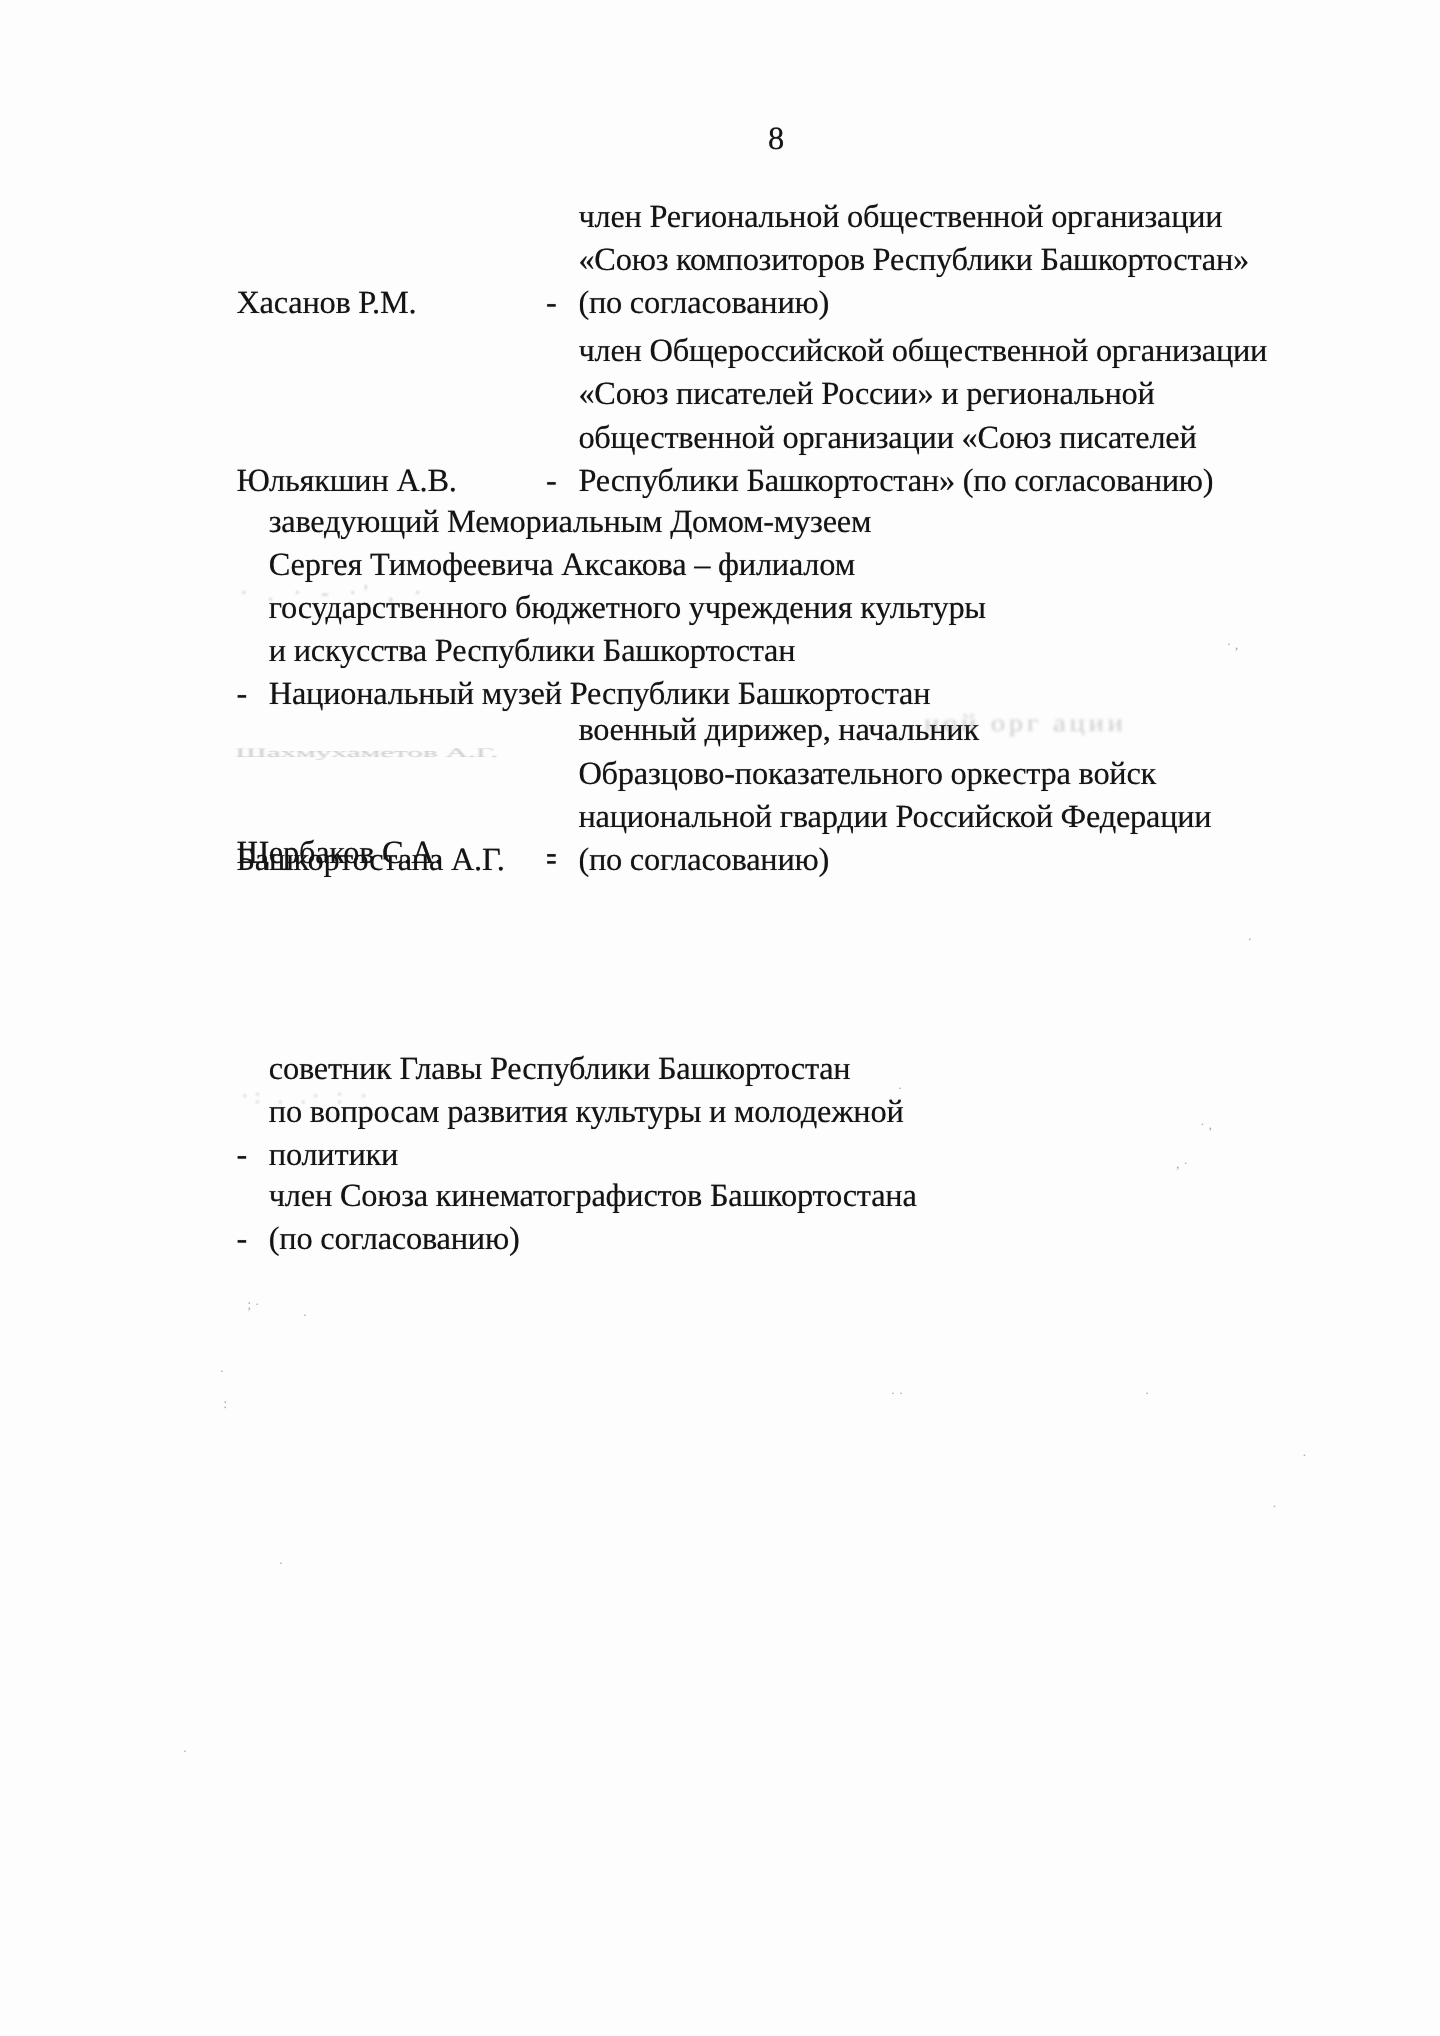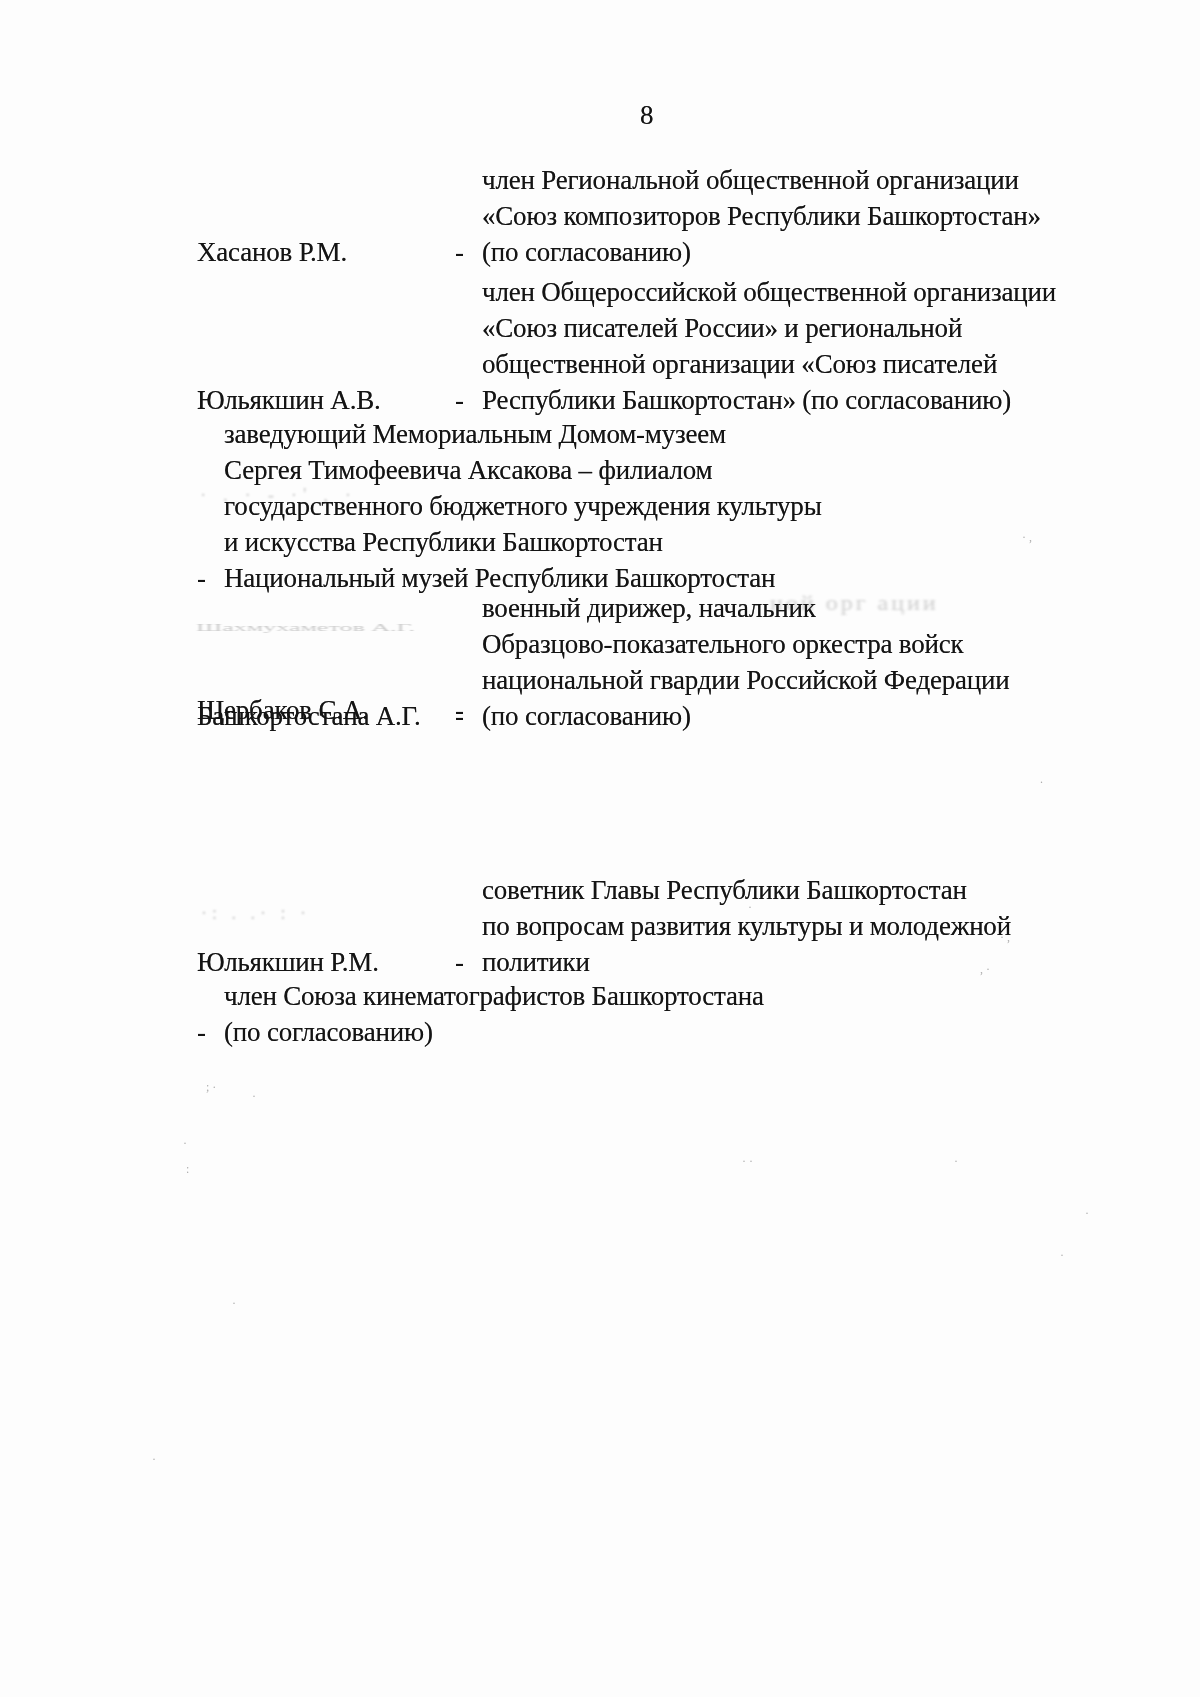--- a/index.html
+++ b/index.html
@@ -155,21 +155,20 @@
 национальной гвардии Российской Федерации
 (по согласованию)</div>
   </div>
 
   <div class="entry txt e4">
     <div class="name">Щербаков С.А.</div>
     <div class="dash">-</div>
   </div>
 
   <div class="entry txt e5">
-    <div class="name">Юльякшин Р.М.</div>
     <div class="dash">-</div>
     <div class="role">советник Главы Республики Башкортостан
 по вопросам развития культуры и молодежной
 политики</div>
   </div>
 
   <div class="entry txt e6">
     <div class="dash">-</div>
     <div class="role">член Союза кинематографистов Башкортостана
 (по согласованию)</div>

